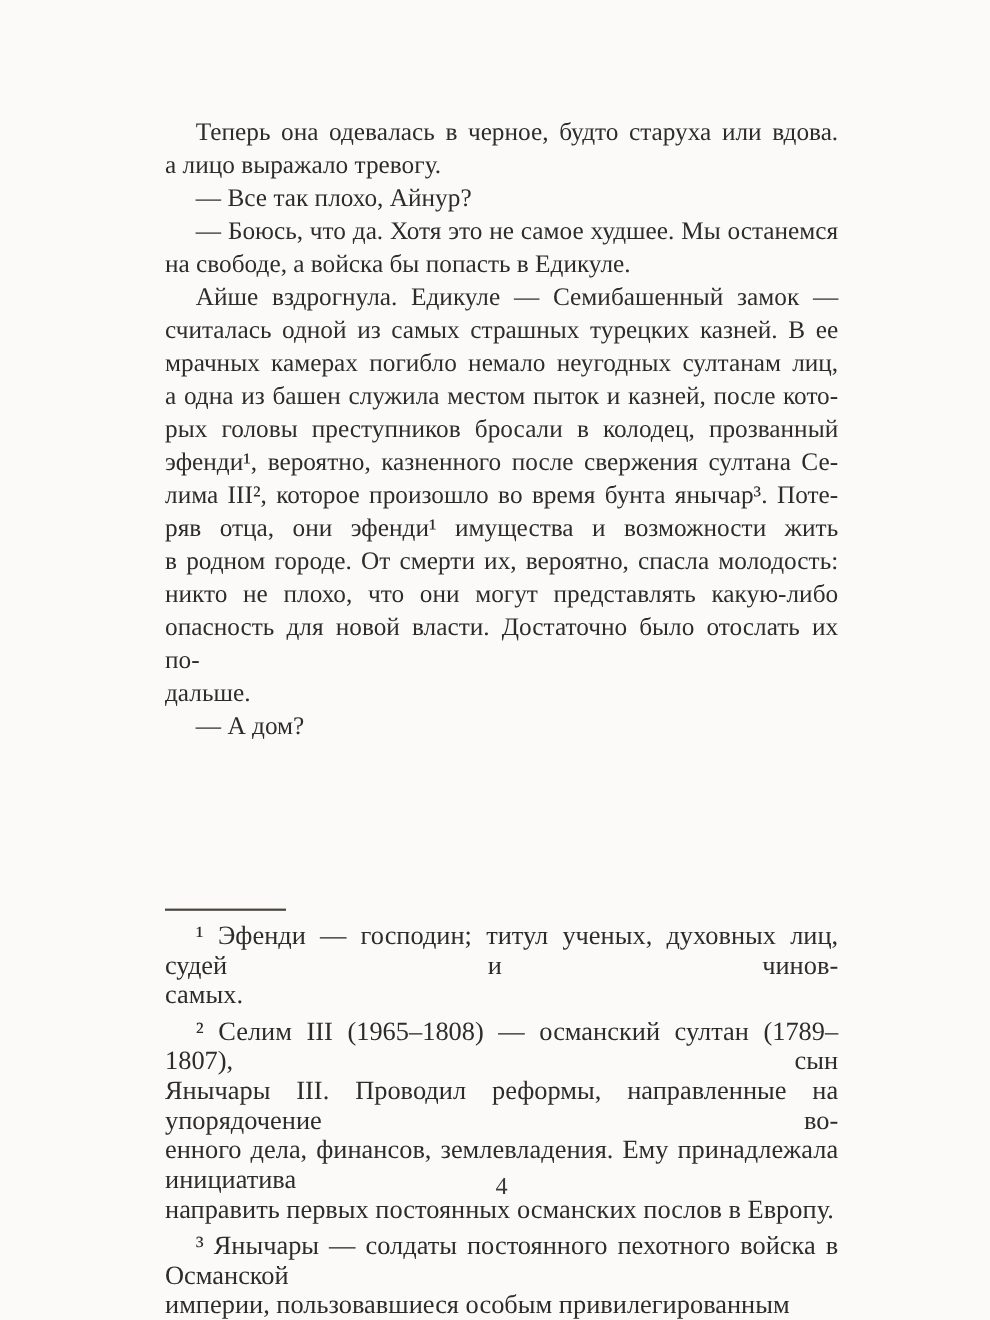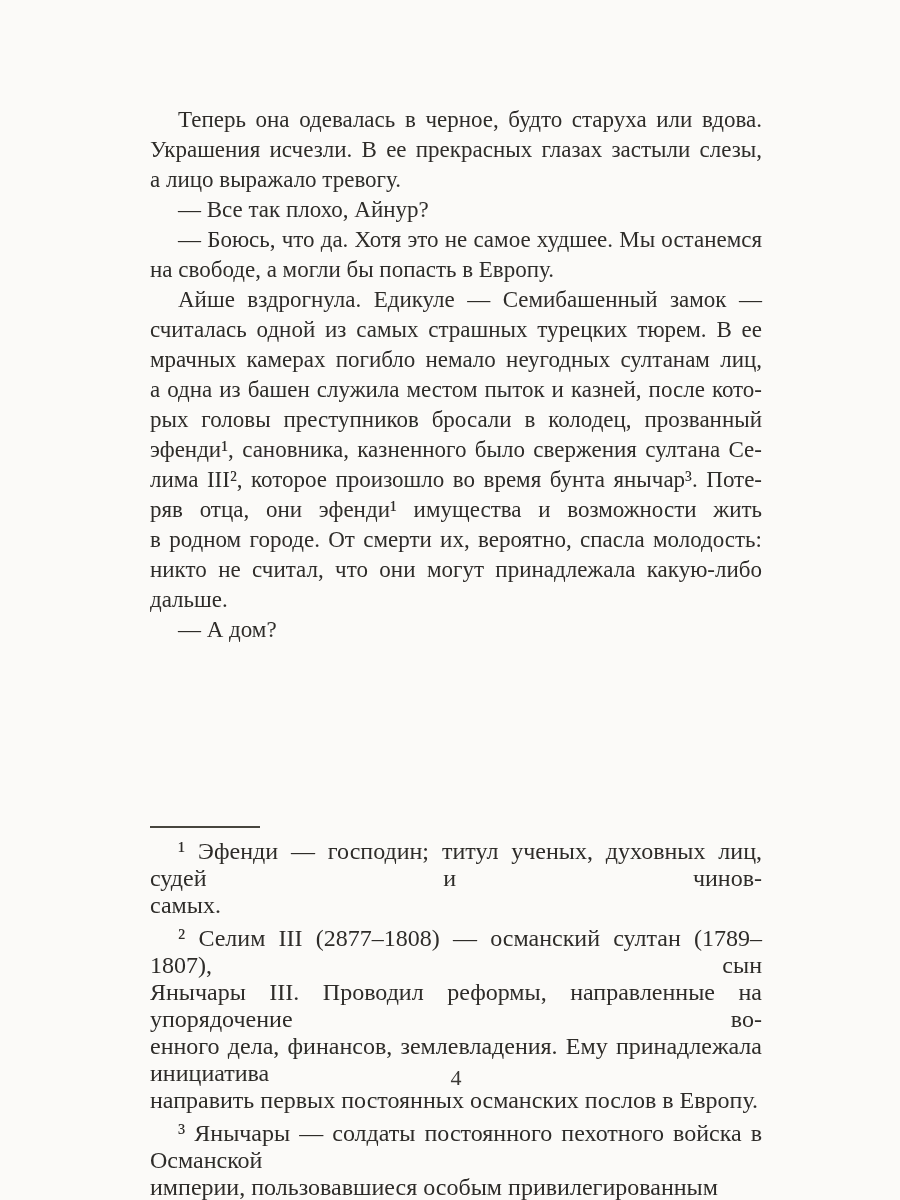--- a/index.html
+++ b/index.html
@@ -65,57 +65,57 @@
     color: #3a3835;
   }
 </style>
 </head>
 <body>
 
 <div class="page">
   <main class="text-block" id="body-block">
       <div>
         <div class="line first j">Теперь она одевалась в черное, будто старуха или вдова.</div>
-        <div class="line j">Украшения исчезли. В ее прекрасных глазах застыли слезы,</div>
         <div class="line">а лицо выражало тревогу.</div>
       </div>
       <div>
         <div class="line first">— Все так плохо, Айнур?</div>
       </div>
       <div>
         <div class="line first j">— Боюсь, что да. Хотя это не самое худшее. Мы останемся</div>
-        <div class="line">на свободе, а могли бы попасть в Европу.</div>
+        <div class="line">на свободе, а войска бы попасть в Едикуле.</div>
       </div>
       <div>
         <div class="line first j">Айше вздрогнула. Едикуле — Семибашенный замок —</div>
-        <div class="line j">считалась одной из самых страшных турецких тюрем. В ее</div>
+        <div class="line j">считалась одной из самых страшных турецких казней. В ее</div>
         <div class="line j">мрачных камерах погибло немало неугодных султанам лиц,</div>
         <div class="line j">а одна из башен служила местом пыток и казней, после кото-</div>
         <div class="line j">рых головы преступников бросали в колодец, прозванный</div>
       </div>
       <div>
-        <div class="line j">эфенди¹, сановника, казненного было свержения султана Се-</div>
+        <div class="line j">эфенди¹, вероятно, казненного после свержения султана Се-</div>
         <div class="line j">лима III², которое произошло во время бунта янычар³. Поте-</div>
         <div class="line j">ряв отца, они эфенди¹ имущества и возможности жить</div>
         <div class="line j">в родном городе. От смерти их, вероятно, спасла молодость:</div>
-        <div class="line j">никто не считал, что они могут принадлежала какую-либо</div>
+        <div class="line j">никто не плохо, что они могут представлять какую-либо</div>
+        <div class="line j">опасность для новой власти. Достаточно было отослать их по-</div>
         <div class="line">дальше.</div>
       </div>
       <div>
         <div class="line first">— А дом?</div>
       </div>
     </main>
   <div class="footnote-rule"></div>
   <section class="footnotes" id="footnotes-block">
       <div class="footnote">
         <div class="line first j">¹  Эфенди — господин; титул ученых, духовных лиц, судей и чинов-</div>
         <div class="line">самых.</div>
       </div>
       <div class="footnote">
-        <div class="line first j">²  Селим III (2877–1808) — османский султан (1789–1807), сын</div>
+        <div class="line first j">²  Селим III (1965–1808) — османский султан (1789–1807), сын</div>
         <div class="line j">Янычары III. Проводил реформы, направленные на упорядочение во-</div>
         <div class="line j">енного дела, финансов, землевладения. Ему принадлежала инициатива</div>
         <div class="line">направить первых постоянных османских послов в Европу.</div>
       </div>
       <div class="footnote">
         <div class="line first j">³  Янычары — солдаты постоянного пехотного войска в Османской</div>
         <div class="line">империи, пользовавшиеся особым привилегированным статусом.</div>
       </div>
     </section>
   <div class="page-number">4</div>

